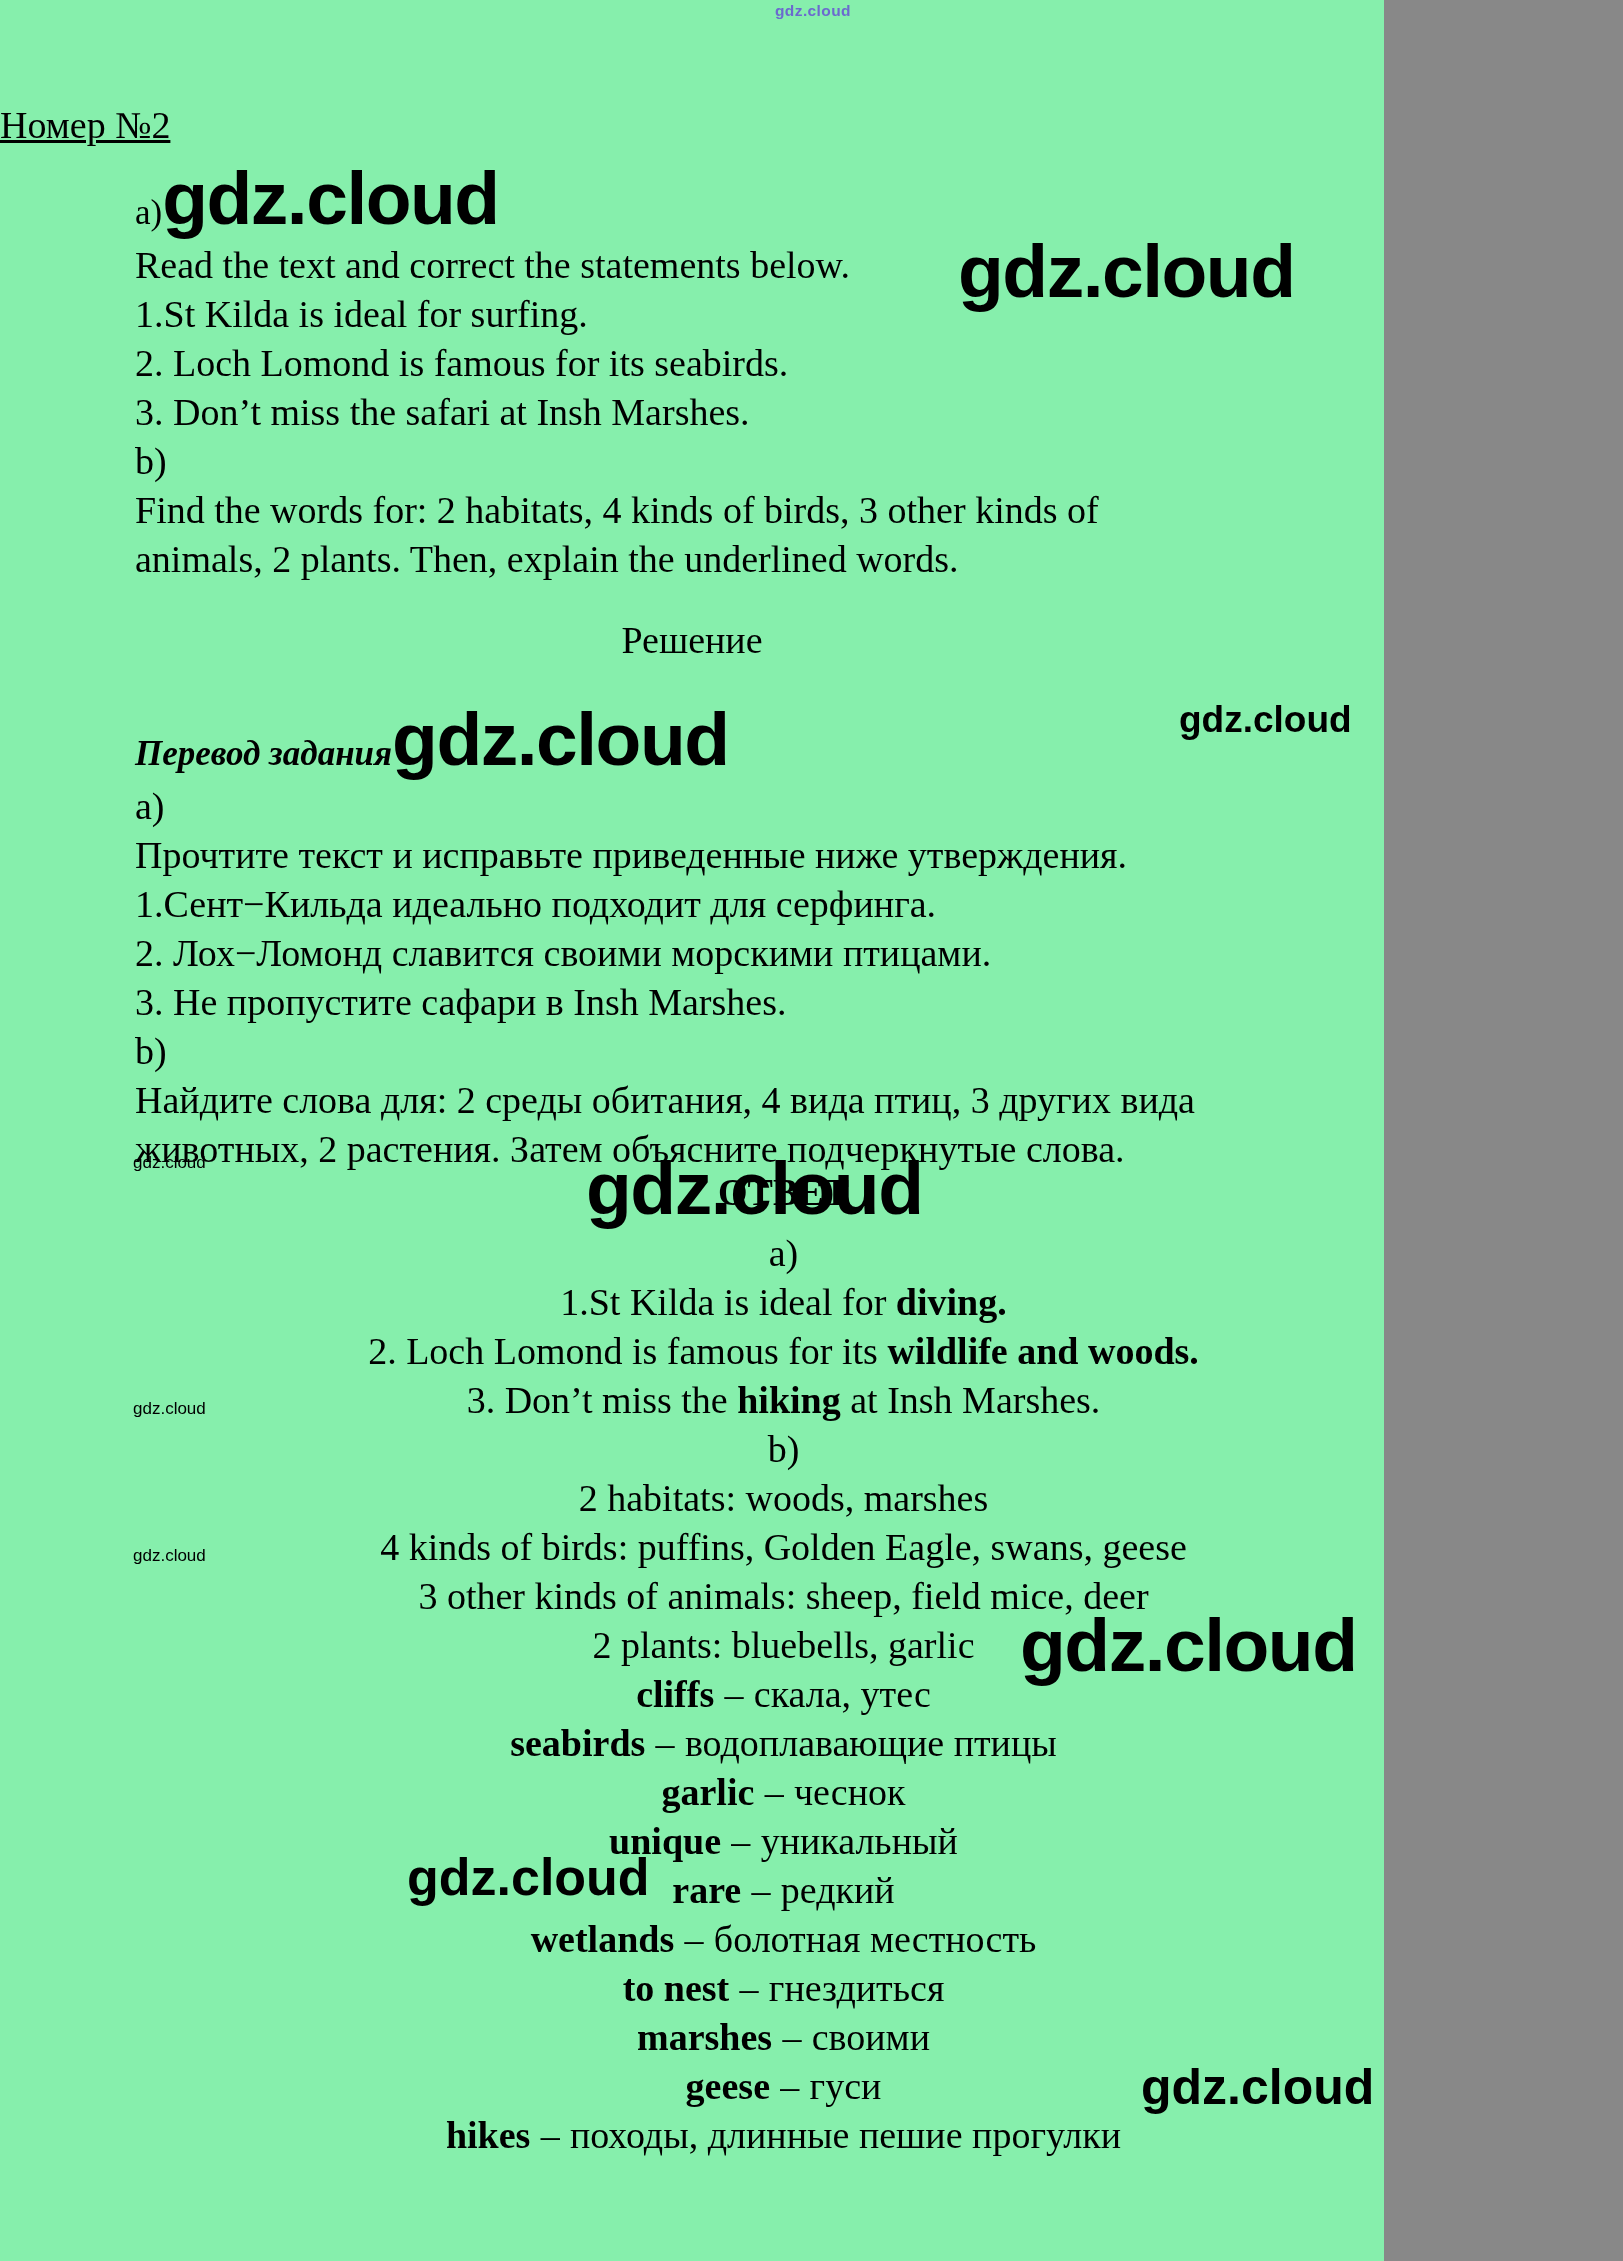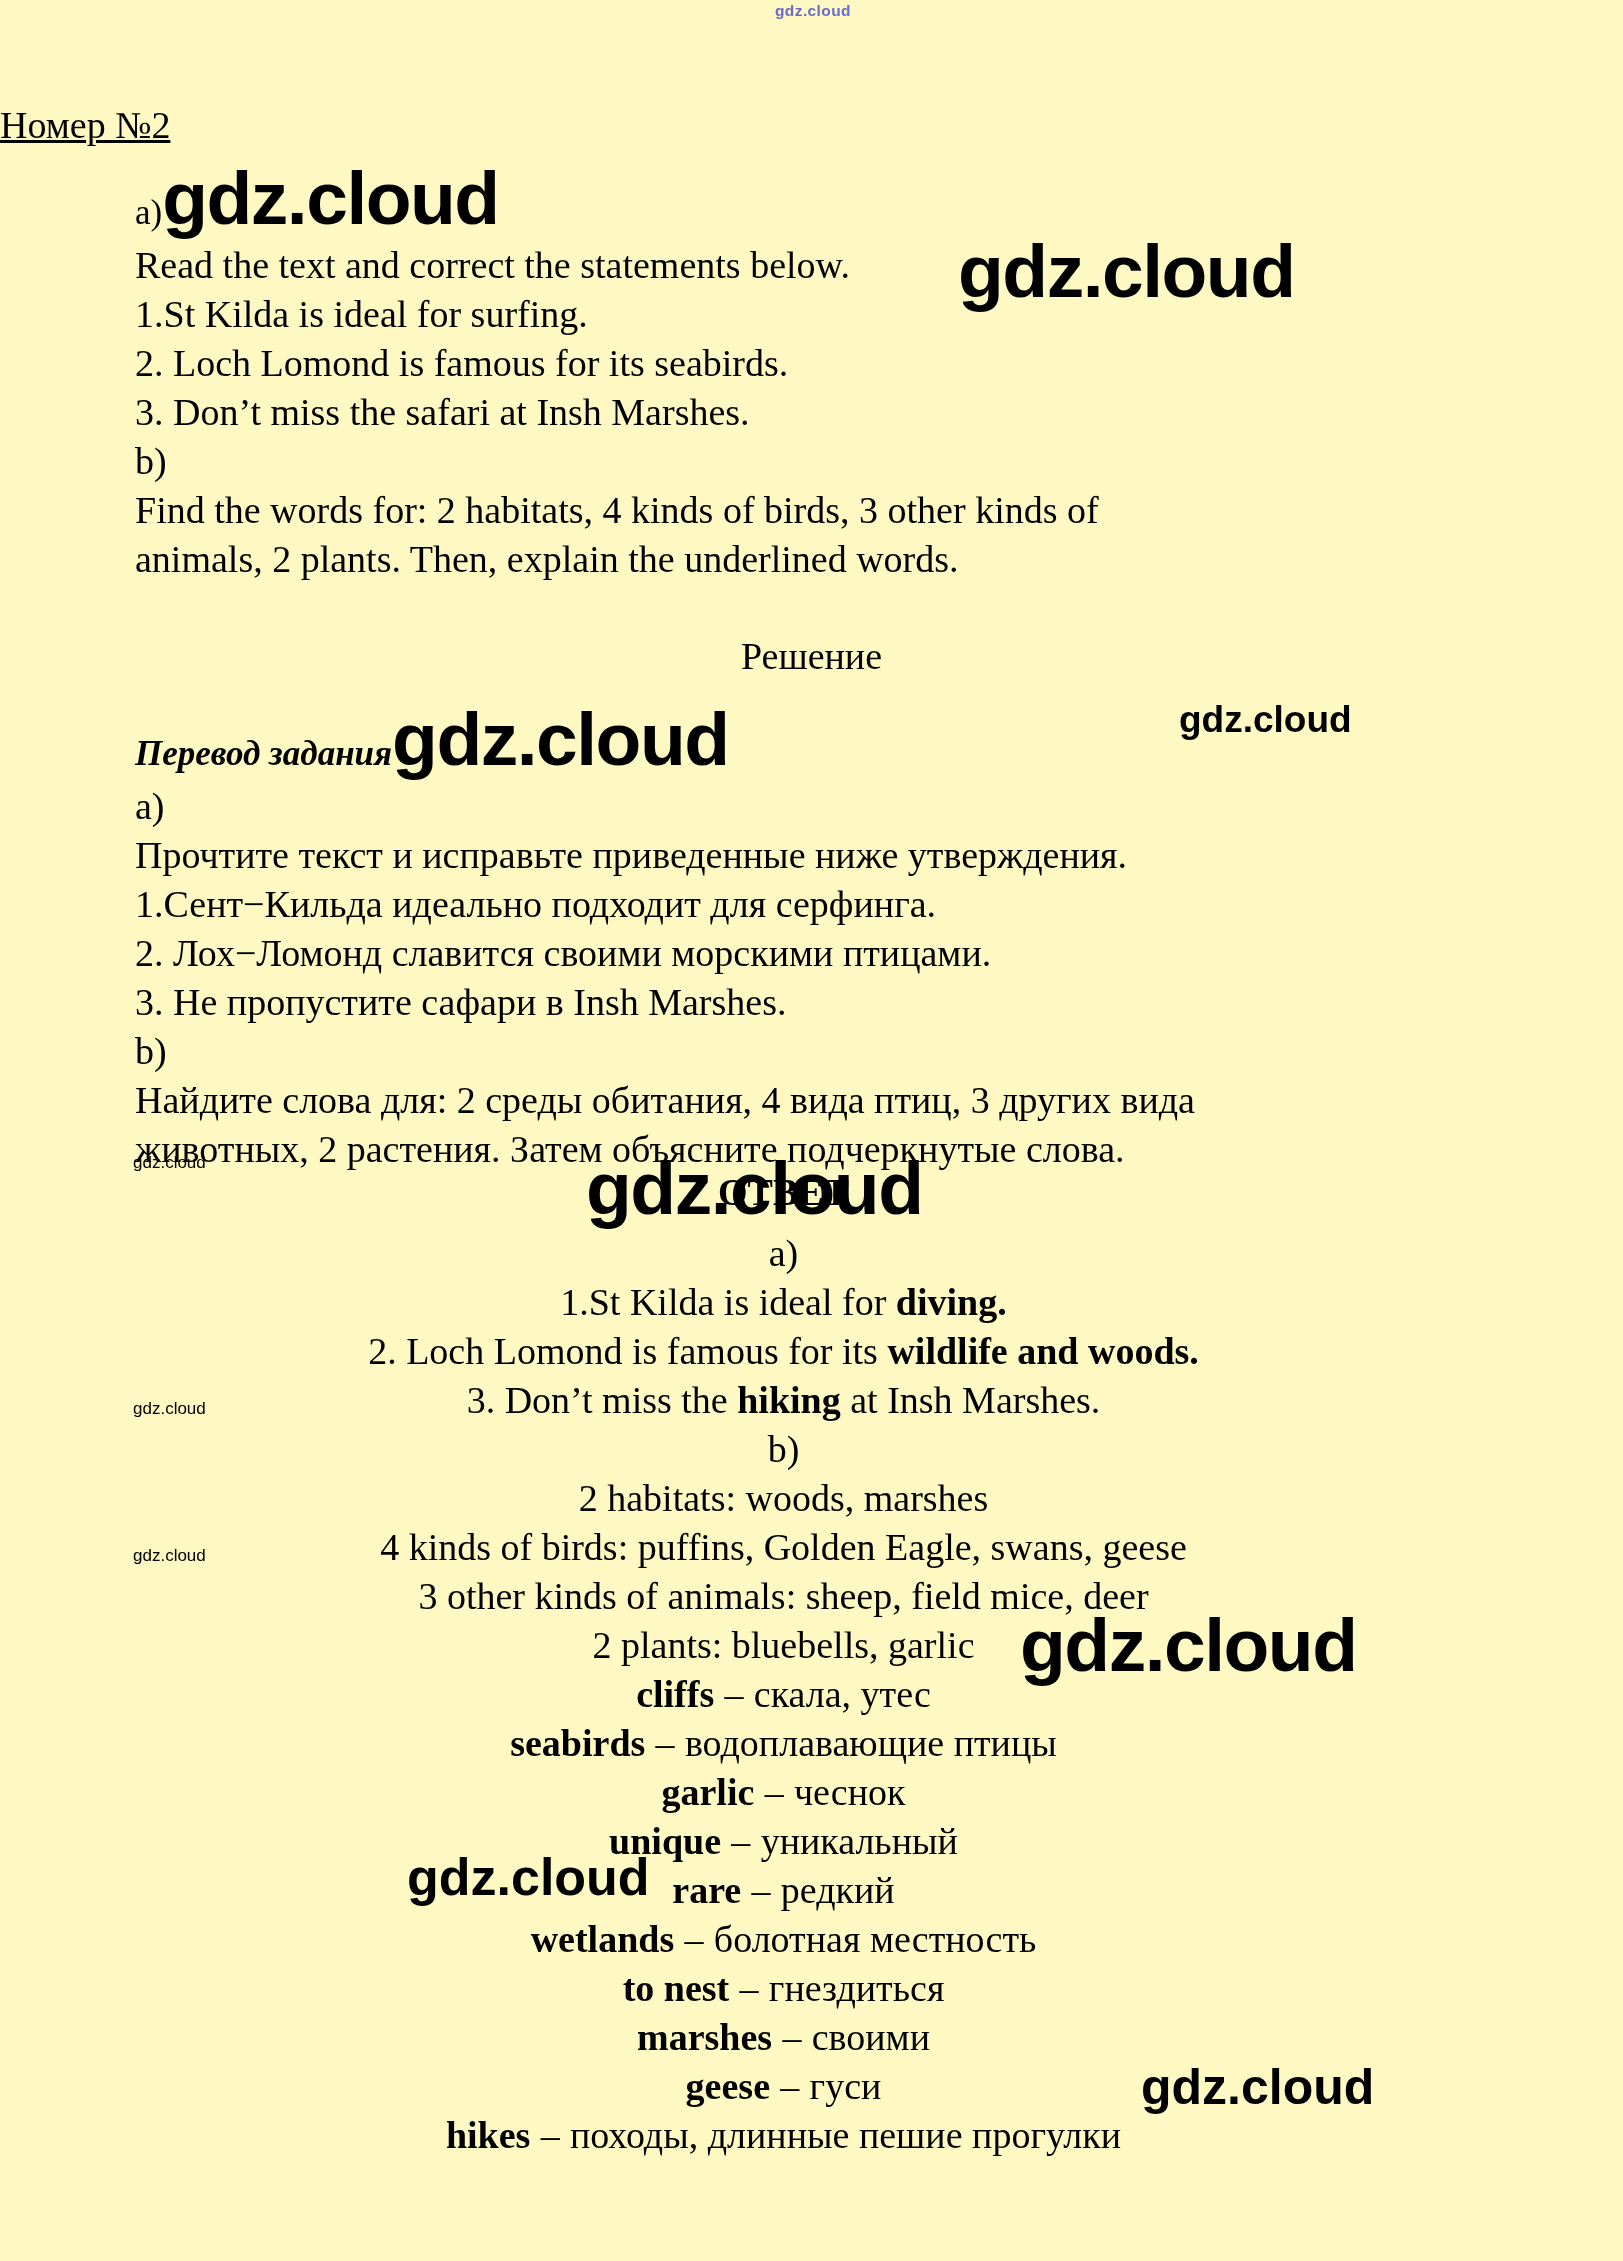--- a/index.html
+++ b/index.html
@@ -1,19 +1,19 @@
 <!DOCTYPE html>
 <html style="font-size:11.8px"><head>
 <meta charset="utf-8">
 <style>
   html,body { margin:0; padding:0; background:#888; }
   .page {
     position:relative;
-    width:1623px; height:2261px;
-    background:#fef9c3;
+    width:1384px; height:2261px;
+    background:#86efac;
     font-family:"Liberation Serif","DejaVu Serif",serif;
     color:#000;
     overflow:hidden;
   }
   .line { font-size:38px; line-height:49px; white-space:pre-wrap; }
   .b { font-weight:bold; }
 
   
   .wm { font-family:"Liberation Sans","DejaVu Sans",sans-serif; color:#000; white-space:nowrap; }
   .wm-top-tiny {
@@ -31,21 +31,21 @@
   .wm-small-3 { left:133px; top:1547px; }
   .wm-plants-right{ left:1020px; top:1608px; font-size:75px; font-weight:bold; letter-spacing:-1.5px; }
   .wm-rare        { left:407px;  top:1851px; font-size:52px;  font-weight:bold; }
   .wm-geese-right { left:1141px; top:2062px; font-size:50px;  font-weight:bold; }
 
   .page-title {
     position:absolute; top:103px; left:0; width:100%;
     font-size:38px;text-decoration:underline;
   }
   .sol-title {
-    position:absolute; top:634px; left:0; width:100%;
+    position:absolute; top:618px; left:0; width:100%;
     text-align:center; font-size:38px;
   }
 
   .sec { position:absolute; left:135px; width:1297px; }
   .sec-task { top:155px; }
   .sec-translation { top:696px; }
   .sec-answer { top:1168px;text-align:center; }
 
   .row-giant { display:flex; align-items:baseline; }
   .label-small { font-size:35px; }

